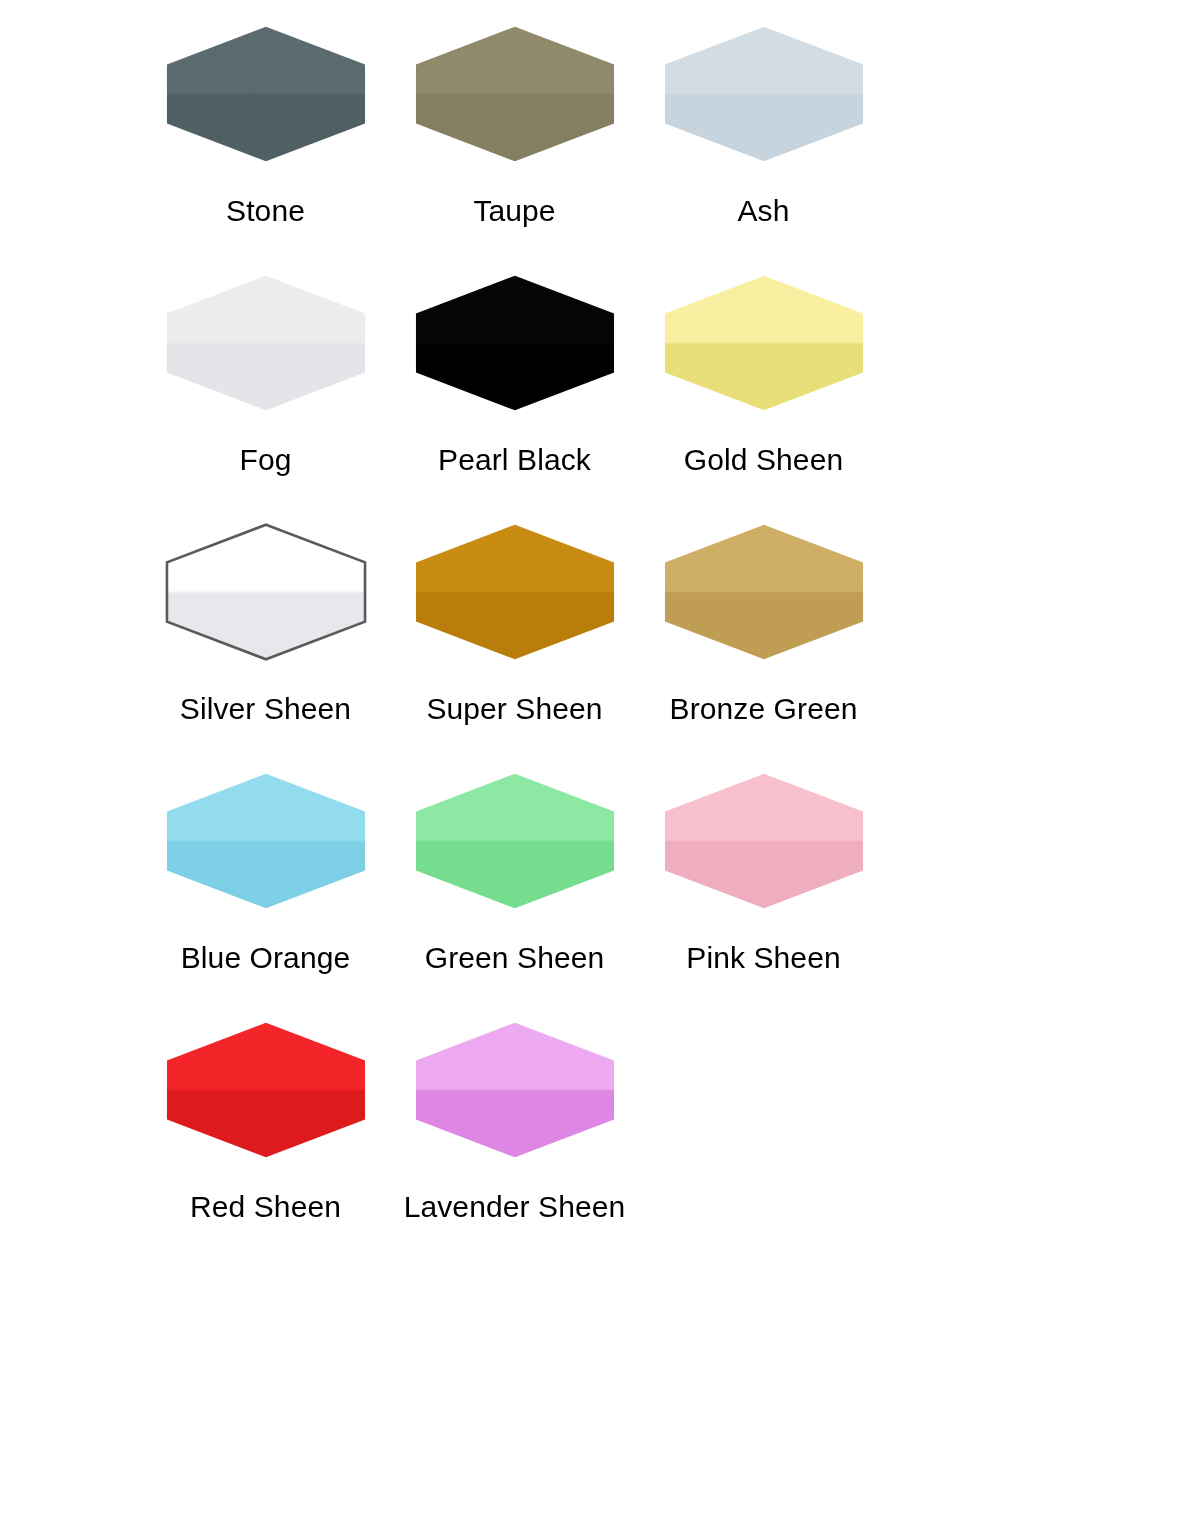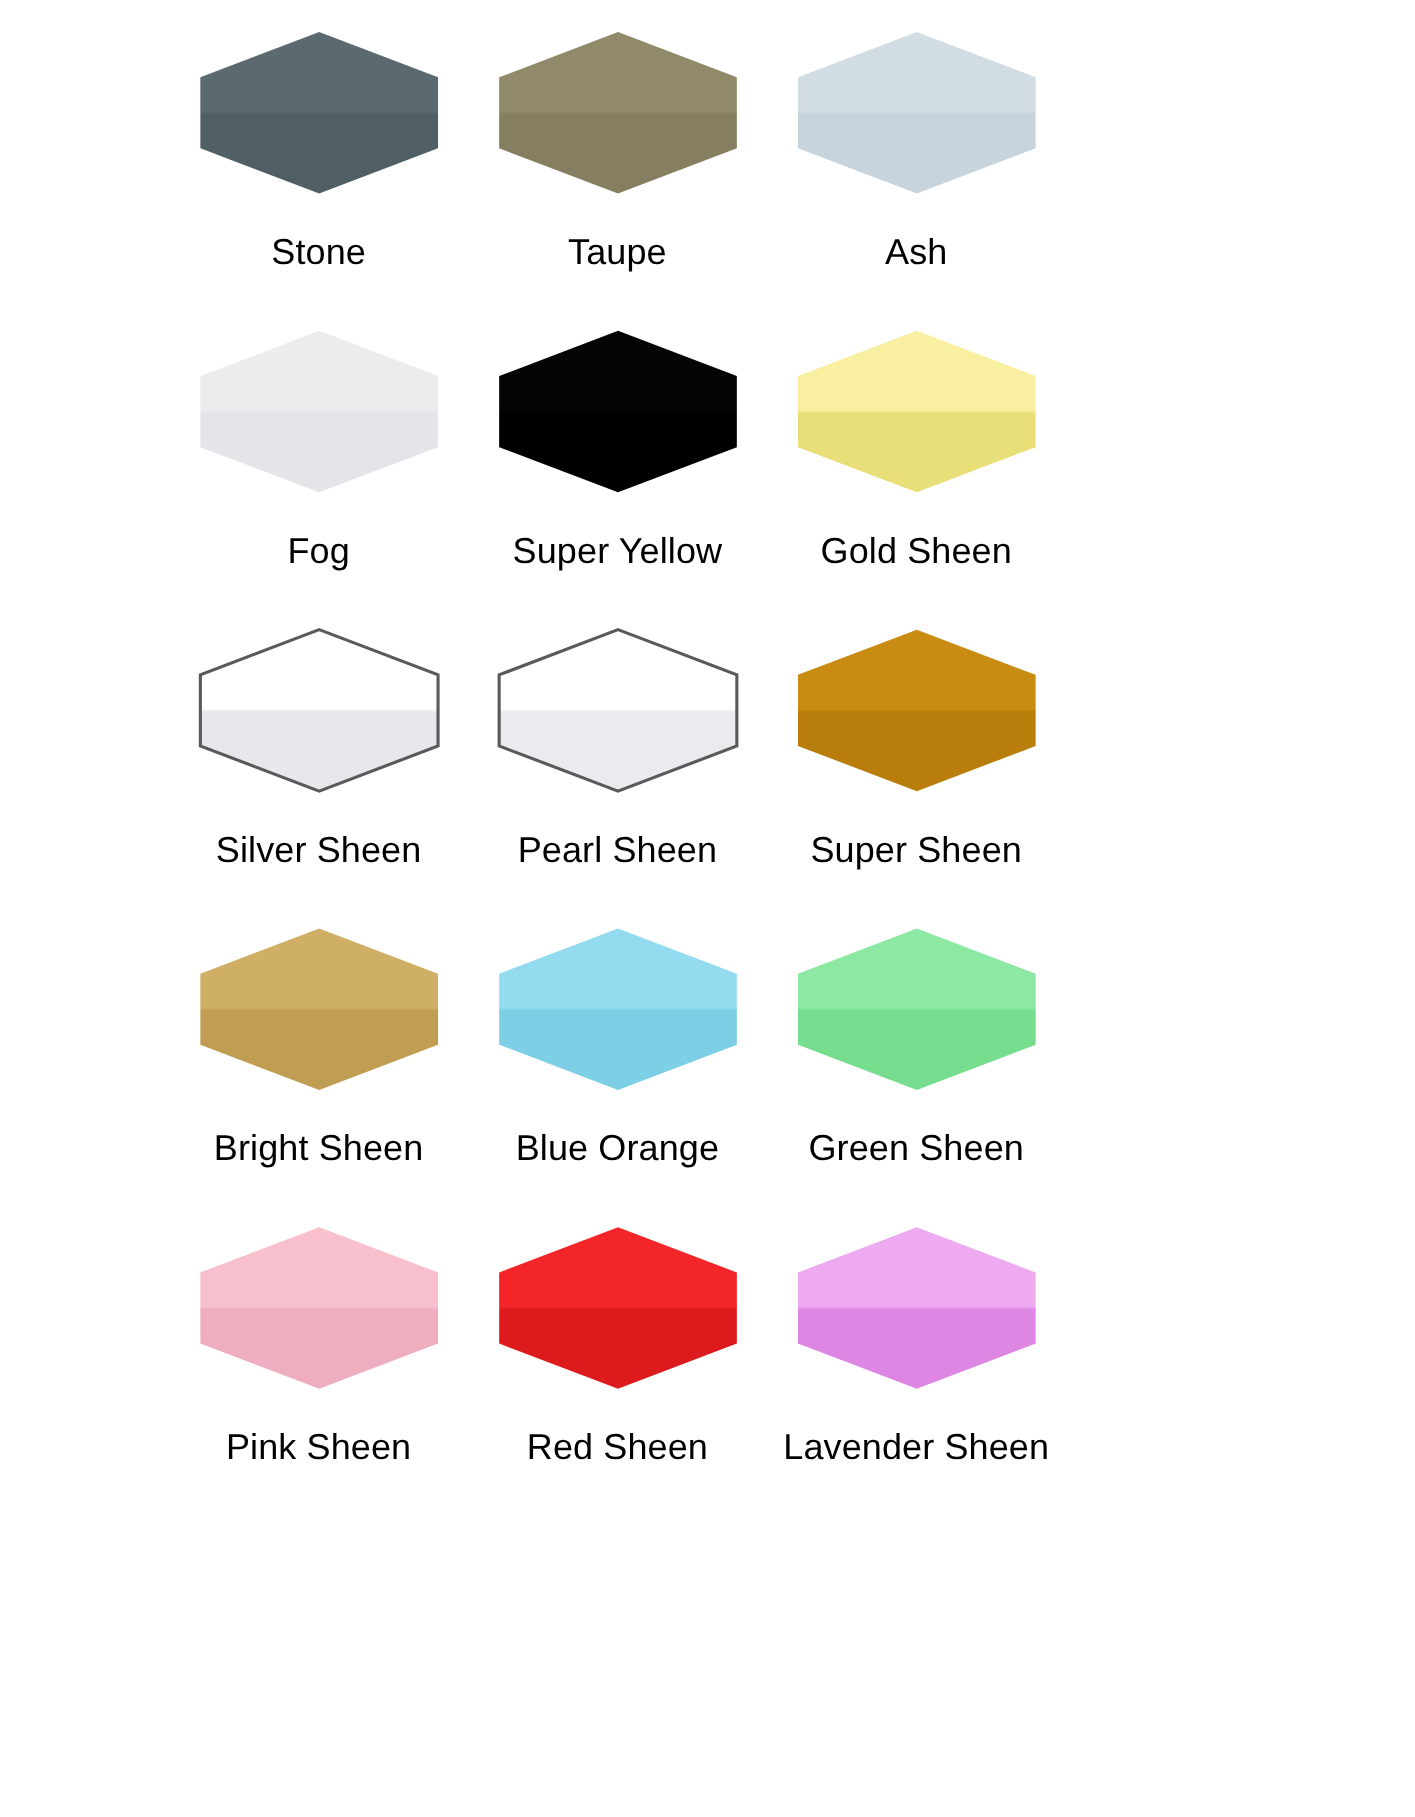--- a/index.html
+++ b/index.html
@@ -139,21 +139,21 @@
             <linearGradient id="grad-5" x1="0" y1="0" x2="0" y2="1">
               <stop offset="0" stop-color="#050505"></stop>
               <stop offset="0.49" stop-color="#050505"></stop>
               <stop offset="0.51" stop-color="#000000"></stop>
               <stop offset="1" stop-color="#000000"></stop>
             </linearGradient>
           </defs>
           <polygon points="50,0 100,28 100,72 50,100 0,72 0,28" fill="url(#grad-5)"></polygon>
         </svg>
       </div>
-      <div class="swatch-label">Super Yellow</div>
+      <div class="swatch-label">Pearl Black</div>
     </div>
     <div class="swatch-cell">
       <div class="swatch-shape-wrap">
         <svg class="swatch-shape" viewBox="-2 -2 104 104" preserveAspectRatio="none">
           <defs>
             <linearGradient id="grad-6" x1="0" y1="0" x2="0" y2="1">
               <stop offset="0" stop-color="#f8f0a0"></stop>
               <stop offset="0.49" stop-color="#f8f0a0"></stop>
               <stop offset="0.51" stop-color="#e8df78"></stop>
               <stop offset="1" stop-color="#e8df78"></stop>
@@ -177,36 +177,20 @@
           </defs>
           <polygon points="50,0 100,28 100,72 50,100 0,72 0,28" fill="url(#grad-7)" stroke="#5a5a5a" stroke-width="2.6" vector-effect="non-scaling-stroke" stroke-linejoin="miter"></polygon>
         </svg>
       </div>
       <div class="swatch-label">Silver Sheen</div>
     </div>
     <div class="swatch-cell">
       <div class="swatch-shape-wrap">
         <svg class="swatch-shape" viewBox="-2 -2 104 104" preserveAspectRatio="none">
           <defs>
-            <linearGradient id="grad-8" x1="0" y1="0" x2="0" y2="1">
-              <stop offset="0" stop-color="#ffffff"></stop>
-              <stop offset="0.49" stop-color="#ffffff"></stop>
-              <stop offset="0.51" stop-color="#e9ebee"></stop>
-              <stop offset="1" stop-color="#e9ebee"></stop>
-            </linearGradient>
-          </defs>
-          <polygon points="50,0 100,28 100,72 50,100 0,72 0,28" fill="url(#grad-8)" stroke="#5a5a5a" stroke-width="2.6" vector-effect="non-scaling-stroke" stroke-linejoin="miter"></polygon>
-        </svg>
-      </div>
-      <div class="swatch-label">Pearl Sheen</div>
-    </div>
-    <div class="swatch-cell">
-      <div class="swatch-shape-wrap">
-        <svg class="swatch-shape" viewBox="-2 -2 104 104" preserveAspectRatio="none">
-          <defs>
             <linearGradient id="grad-9" x1="0" y1="0" x2="0" y2="1">
               <stop offset="0" stop-color="#c98c12"></stop>
               <stop offset="0.49" stop-color="#c98c12"></stop>
               <stop offset="0.51" stop-color="#b87d0b"></stop>
               <stop offset="1" stop-color="#b87d0b"></stop>
             </linearGradient>
           </defs>
           <polygon points="50,0 100,28 100,72 50,100 0,72 0,28" fill="url(#grad-9)"></polygon>
         </svg>
       </div>
@@ -219,21 +203,21 @@
             <linearGradient id="grad-10" x1="0" y1="0" x2="0" y2="1">
               <stop offset="0" stop-color="#cfae66"></stop>
               <stop offset="0.49" stop-color="#cfae66"></stop>
               <stop offset="0.51" stop-color="#bf9d52"></stop>
               <stop offset="1" stop-color="#bf9d52"></stop>
             </linearGradient>
           </defs>
           <polygon points="50,0 100,28 100,72 50,100 0,72 0,28" fill="url(#grad-10)"></polygon>
         </svg>
       </div>
-      <div class="swatch-label">Bright Sheen</div>
+      <div class="swatch-label">Bronze Green</div>
     </div>
     <div class="swatch-cell">
       <div class="swatch-shape-wrap">
         <svg class="swatch-shape" viewBox="-2 -2 104 104" preserveAspectRatio="none">
           <defs>
             <linearGradient id="grad-11" x1="0" y1="0" x2="0" y2="1">
               <stop offset="0" stop-color="#93dcef"></stop>
               <stop offset="0.49" stop-color="#93dcef"></stop>
               <stop offset="0.51" stop-color="#7ccfe4"></stop>
               <stop offset="1" stop-color="#7ccfe4"></stop>

